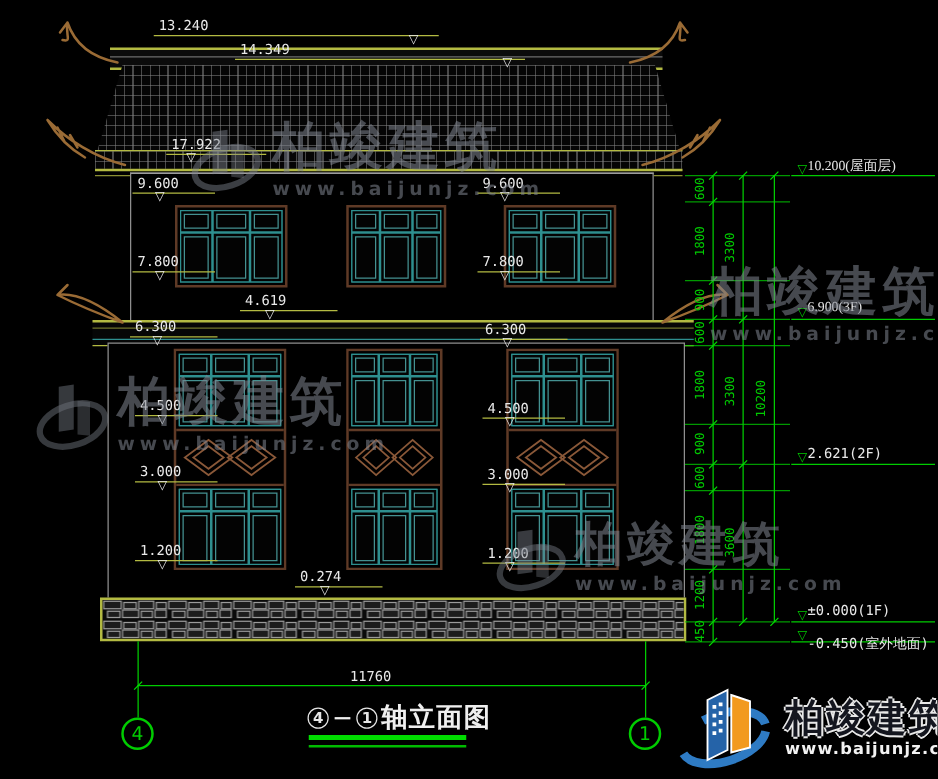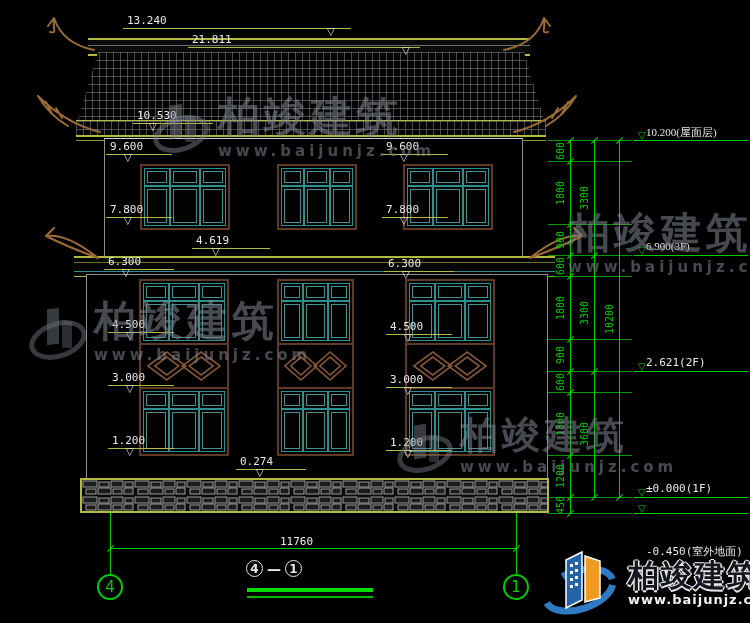--- a/index.html
+++ b/index.html
@@ -260,24 +260,24 @@
         </pattern>
       </defs>
       <rect width="100%" height="100%" fill="url(#stones)"></rect>
     </svg>
   </div>
 
   <div id="ann" class="abs" style="left:0;top:0;width:750px;height:623px;z-index:5;">
       <div class="abs dimtext" style="left: 127px; top: 14px;">13.240</div>
       <div class="abs marker-line" style="left: 123px; top: 28px; width: 228px; height: 1px; background: rgb(179, 186, 66);"></div>
       <div class="abs" style="left: 327px; top: 27px; color: rgb(233, 233, 233); font: 10px / 10px &quot;DejaVu Sans&quot;, sans-serif;">▽</div>
-      <div class="abs dimtext" style="left: 192px; top: 33px;">21.811</div>
+      <div class="abs dimtext" style="left: 192px; top: 33px;">14.349</div>
       <div class="abs marker-line" style="left: 188px; top: 47px; width: 232px; height: 1px; background: rgb(179, 186, 66);"></div>
       <div class="abs" style="left: 402px; top: 46px; color: rgb(233, 233, 233); font: 10px / 10px &quot;DejaVu Sans&quot;, sans-serif;">▽</div>
-      <div class="abs dimtext" style="left: 137px; top: 109px;">10.530</div>
+      <div class="abs dimtext" style="left: 137px; top: 109px;">17.922</div>
       <div class="abs marker-line" style="left: 133px; top: 123px; width: 80px; height: 1px; background: rgb(179, 186, 66);"></div>
       <div class="abs" style="left: 149px; top: 122px; color: rgb(233, 233, 233); font: 10px / 10px &quot;DejaVu Sans&quot;, sans-serif;">▽</div>
       <div class="abs dimtext" style="left: 110px; top: 140px;">9.600</div>
       <div class="abs marker-line" style="left: 106px; top: 154px; width: 66px; height: 1px; background: rgb(179, 186, 66);"></div>
       <div class="abs" style="left: 124px; top: 153px; color: rgb(233, 233, 233); font: 10px / 10px &quot;DejaVu Sans&quot;, sans-serif;">▽</div>
       <div class="abs dimtext" style="left: 386px; top: 140px;">9.600</div>
       <div class="abs marker-line" style="left: 382px; top: 154px; width: 66px; height: 1px; background: rgb(179, 186, 66);"></div>
       <div class="abs" style="left: 400px; top: 153px; color: rgb(233, 233, 233); font: 10px / 10px &quot;DejaVu Sans&quot;, sans-serif;">▽</div>
       <div class="abs dimtext" style="left: 110px; top: 203px;">7.800</div>
       <div class="abs marker-line" style="left: 106px; top: 217px; width: 66px; height: 1px; background: rgb(179, 186, 66);"></div>
@@ -322,21 +322,21 @@
       <div class="abs" style="left: 638px; top: 246px; color: rgb(0, 204, 0); font: 10px / 10px &quot;DejaVu Sans&quot;, sans-serif;">▽</div>
       <div class="abs dimtext" style="left: 646px; top: 240px; font-family: Liberation Serif, serif;">6.900(3F)</div>
       <div class="abs gline" style="left: 633px; top: 371px; width: 115px; height: 1px;"></div>
       <div class="abs" style="left: 638px; top: 362px; color: rgb(0, 204, 0); font: 10px / 10px &quot;DejaVu Sans&quot;, sans-serif;">▽</div>
       <div class="abs dimtext" style="left: 646px; top: 356px;">2.621(2F)</div>
       <div class="abs gline" style="left: 633px; top: 497px; width: 115px; height: 1px;"></div>
       <div class="abs" style="left: 638px; top: 488px; color: rgb(0, 204, 0); font: 10px / 10px &quot;DejaVu Sans&quot;, sans-serif;">▽</div>
       <div class="abs dimtext" style="left: 646px; top: 482px;">±0.000(1F)</div>
       <div class="abs gline" style="left: 633px; top: 513px; width: 115px; height: 1px;"></div>
       <div class="abs" style="left: 638px; top: 504px; color: rgb(0, 204, 0); font: 10px / 10px &quot;DejaVu Sans&quot;, sans-serif;">▽</div>
-      <div class="abs dimtext" style="left: 646px; top: 544px;">-0.450(室外地面)</div>
+      <div class="abs dimtext" style="left: 646px; top: 507px;">-0.450(室外地面)</div>
       <div class="abs gline" style="left: 570px; top: 140px; width: 1px; height: 373px;"></div>
       <div class="abs tick" style="left: 566px; top: 140px;"></div>
       <div class="abs" style="left: 548px; top: 140px; width: 84px; height: 1px; background: rgba(0, 204, 0, 0.75);"></div>
       <div class="abs tick" style="left: 566px; top: 161px;"></div>
       <div class="abs" style="left: 548px; top: 161px; width: 84px; height: 1px; background: rgba(0, 204, 0, 0.75);"></div>
       <div class="abs tick" style="left: 566px; top: 224px;"></div>
       <div class="abs" style="left: 548px; top: 224px; width: 84px; height: 1px; background: rgba(0, 204, 0, 0.75);"></div>
       <div class="abs tick" style="left: 566px; top: 255px;"></div>
       <div class="abs" style="left: 548px; top: 255px; width: 84px; height: 1px; background: rgba(0, 204, 0, 0.75);"></div>
       <div class="abs tick" style="left: 566px; top: 276px;"></div>
@@ -387,20 +387,21 @@
       <span>4</span>
     </div>
   <div class="abs axiscircle" style="left:503px;top:574px;">
       <span>1</span>
     </div>
 
   <div class="abs titlerow" style="left:246px;top:560px;">
     <span class="tcircle">4</span>
     <span class="tdash">—</span>
     <span class="tcircle">1</span>
+    <span class="ttext">轴立面图</span>
   </div>
   <div class="abs uline1"></div>
   <div class="abs uline2"></div>
 
   <div class="abs wm" style="left:152px;top:96px;display:flex;gap:8px;align-items:flex-start;">
     <svg width="58" height="70">
       <ellipse cx="29" cy="38" rx="26" ry="15" fill="none" stroke="rgba(128,133,143,.55)" stroke-width="5" transform="rotate(-18 29 38)"></ellipse>
       <rect x="18" y="12" width="12" height="34" fill="rgba(128,133,143,.55)" transform="skewY(-8)"></rect>
       <rect x="33" y="16" width="10" height="26" fill="rgba(128,133,143,.45)" transform="skewY(6)"></rect>
     </svg>

